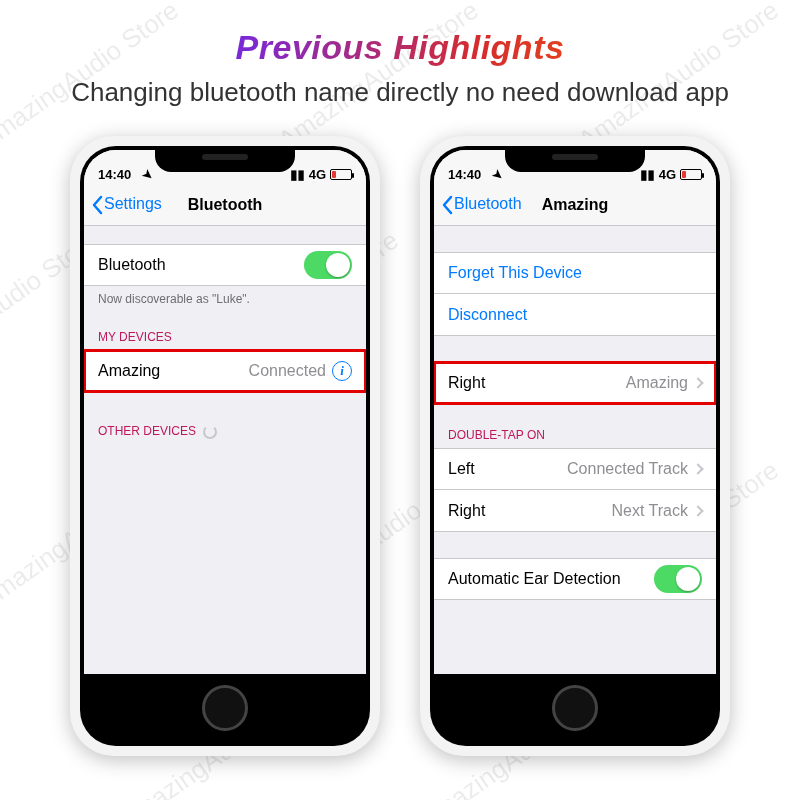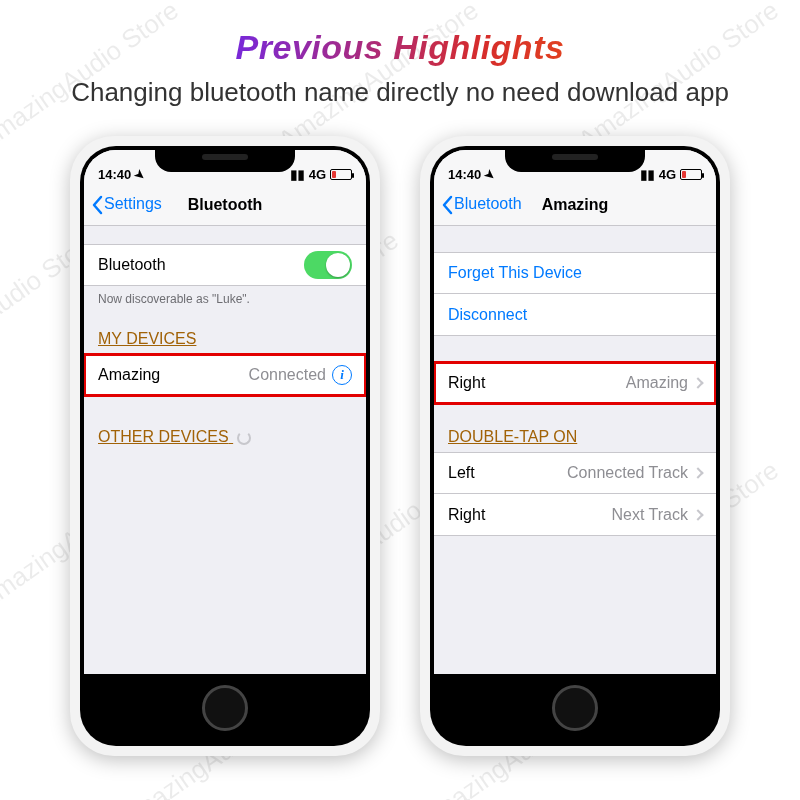--- a/index.html
+++ b/index.html
@@ -117,21 +117,21 @@
   height: 34px;
   background: #f7f7f8;
   display: flex;
   align-items: flex-end;
   justify-content: space-between;
   padding: 0 14px 2px 14px;
   font-size: 13px;
   font-weight: 600;
   color: #000;
 }
-.status-left { display:flex; align-items:center; gap:4px; }
+.status-left { display:flex; align-items:center; gap:12px; }
 .status-right { display:flex; align-items:center; gap:4px; }
 .battery {
   width: 22px; height: 11px;
   border: 1px solid #000;
   border-radius: 2px;
   position: relative;
 }
 .battery::after{
   content:""; position:absolute; right:-3px; top:3px; width:2px; height:5px; background:#000; border-radius:1px;
 }
@@ -159,25 +159,24 @@
   text-align: center;
   font-size: 16px;
   font-weight: 600;
   color: #000;
   pointer-events: none;
 }
 .list { }
 .spacer-sm { height: 18px; }
 .spacer-md { height: 26px; }
 .section-header {
-  font-size: 16px;
-  color: #a16207;
+  font-size: 12px;
+  color: #be185d;
   padding: 6px 14px 6px 14px;
   text-transform: uppercase;
-  text-decoration: underline;
 }
 .row {
   background: #fff;
   border-top: 0.5px solid #c8c7cc;
   border-bottom: 0.5px solid #c8c7cc;
   min-height: 42px;
   padding: 0 14px;
   display: flex;
   align-items: center;
   justify-content: space-between;
@@ -376,20 +375,24 @@
           </div>
           <div class="row">
             <span>Right</span>
             <span class="value">
               <span>Next Track</span>
               <span class="chevron"></span>
             </span>
           </div>
 
           <div class="spacer-md"></div>
+          <div class="row">
+            <span>Automatic Ear Detection</span>
+            <span class="toggle"></span>
+          </div>
         </div>
       </div>
       <div class="chin">
         <div class="home-btn"></div>
       </div>
     </div>
   </div>
 
 </div>
 

